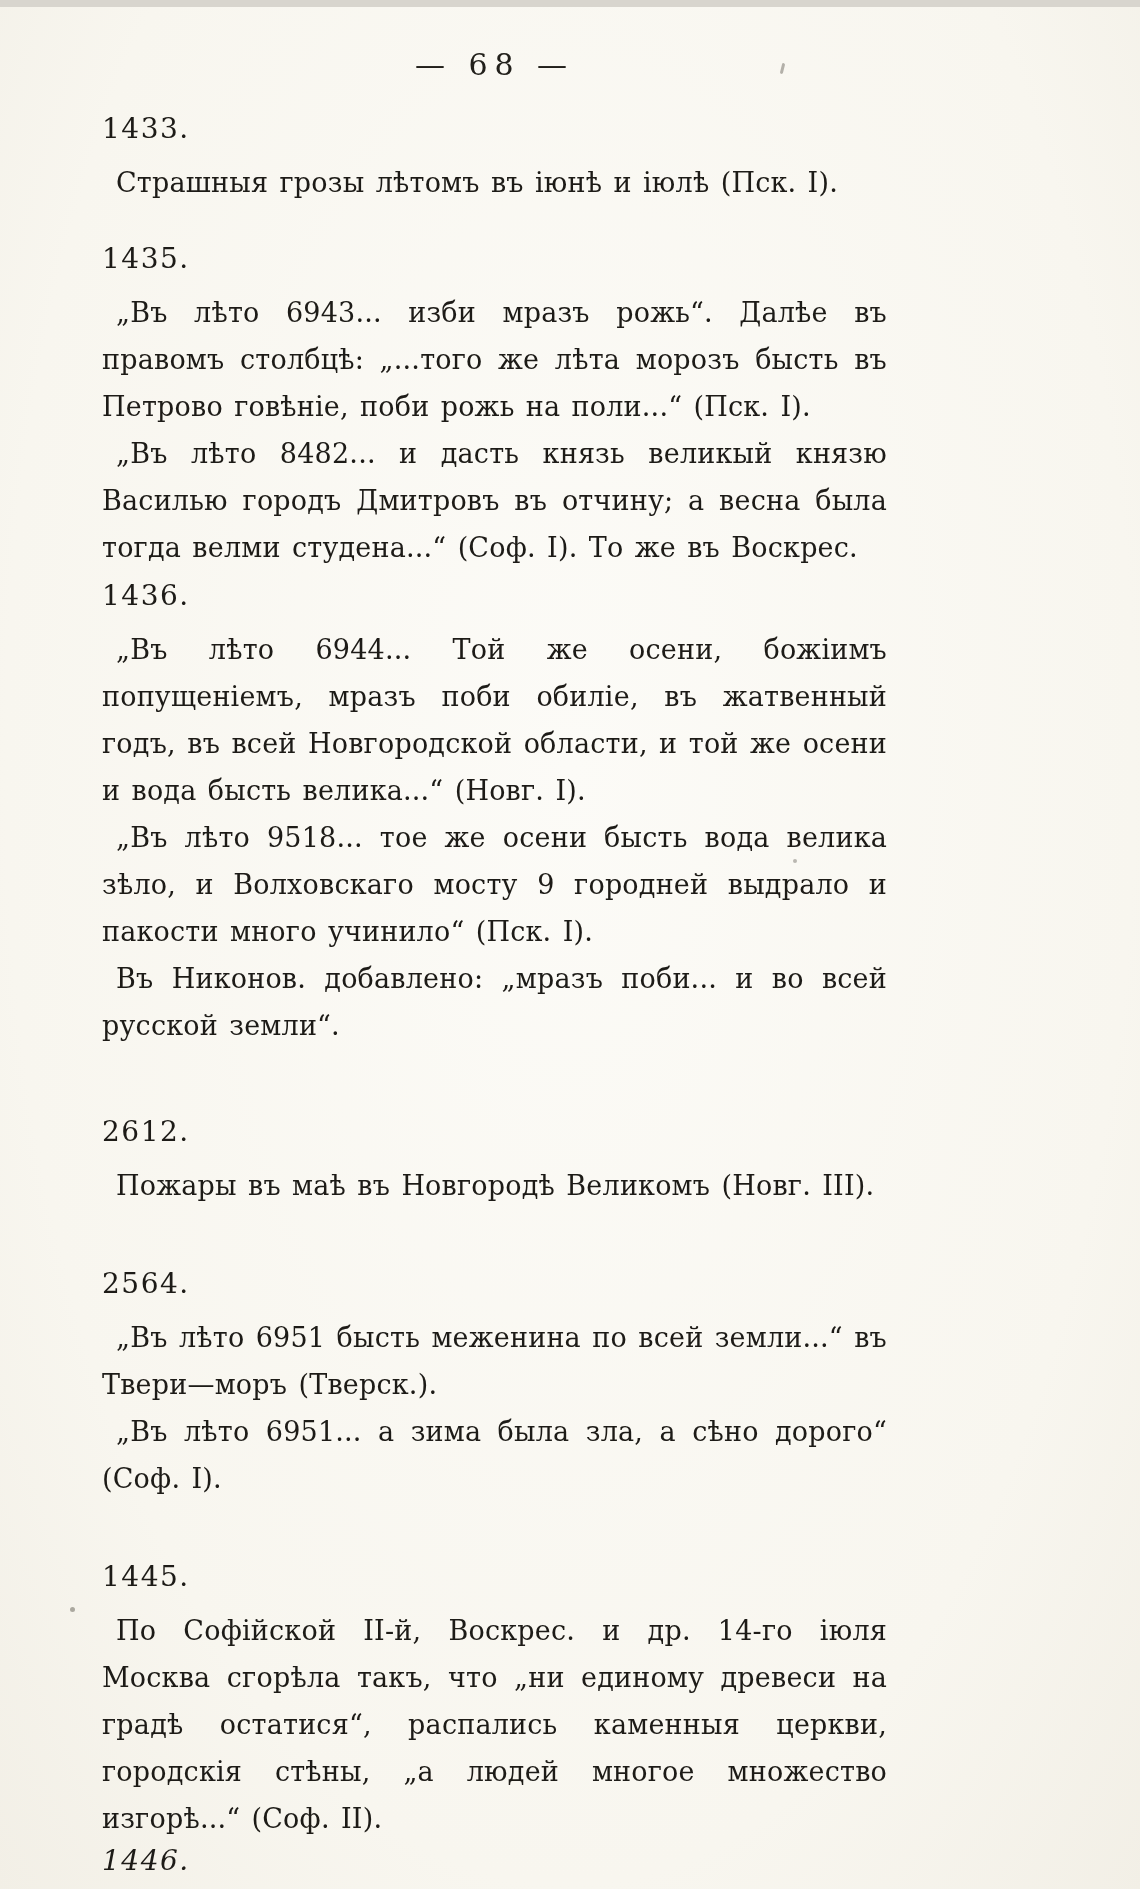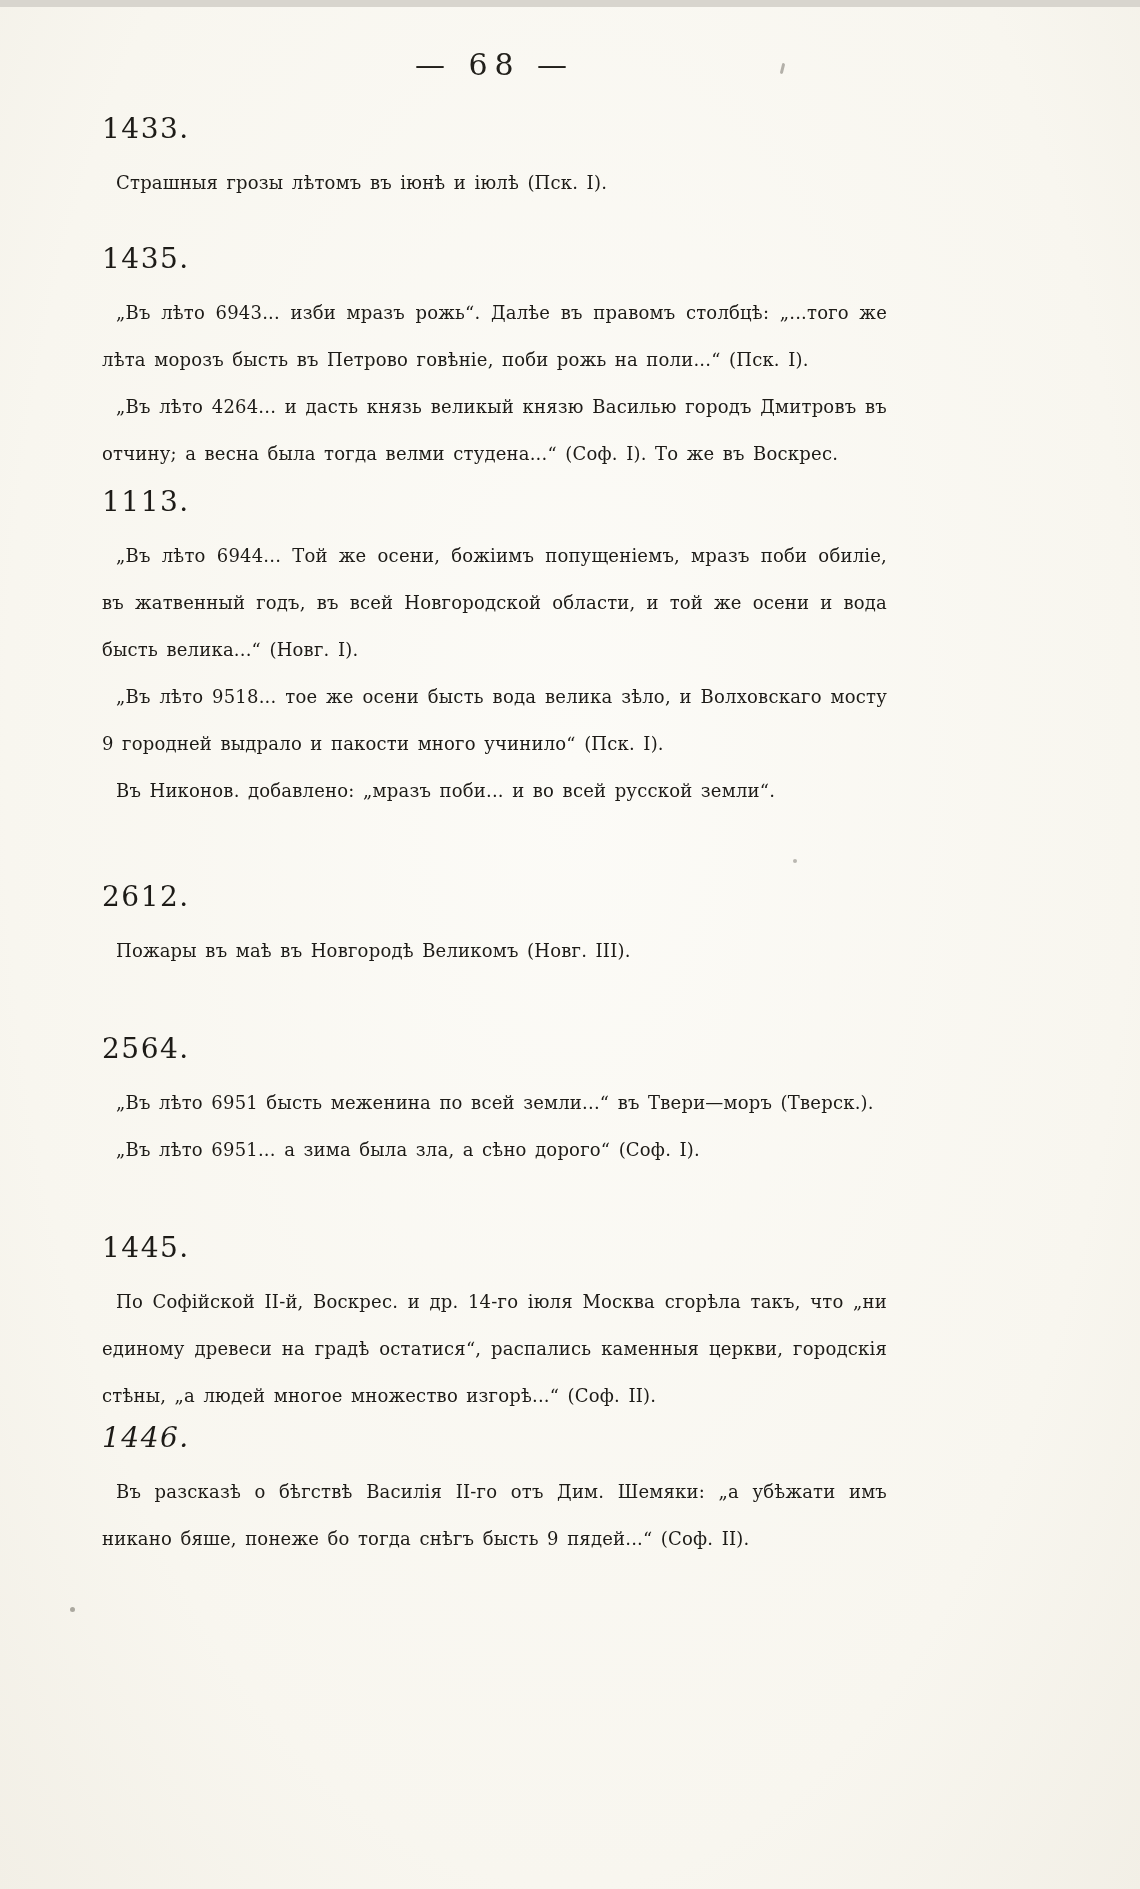--- a/index.html
+++ b/index.html
@@ -36,21 +36,21 @@
     font-weight: normal;
     letter-spacing: 1.5px;
     margin: 36px 0 14px 0;
   }
   .year.mt-xs { margin-top: 2px; font-style: italic; }
   .year.mt-sm { margin-top: 8px; }
   .year.mt-md { margin-top: 30px; }
   .year.mt-lg { margin-top: 58px; }
   .year.mt-xl { margin-top: 66px; }
   .para {
-    font-size: 18px;
+    font-size: 27px;
     line-height: 47px;
     text-align: justify;
     text-indent: 14px;
     word-spacing: 2.5px;
     letter-spacing: 0.2px;
     margin: 0;
   }
   .artifact {
     position: absolute;
     background: #7a766d;
@@ -70,25 +70,25 @@
   <div class="text-block">
 
     <section>
       <h2 class="year mt-md">1433.</h2>
       <p class="para">Страшныя грозы лѣтомъ въ іюнѣ и іюлѣ (Пск. I).</p>
     </section>
 
     <section>
       <h2 class="year">1435.</h2>
       <p class="para">„Въ лѣто 6943... изби мразъ рожь“. Далѣе въ правомъ столбцѣ: „...того же лѣта морозъ бысть въ Петрово говѣніе, поби рожь на поли...“ (Пск. I).</p>
-      <p class="para">„Въ лѣто 4264... и дасть князь великый князю Василью городъ Дмитровъ въ отчину; а весна была тогда велми студена...“ (Соф. I). То же въ Воскрес.</p>
+      <p class="para">„Въ лѣто 8482... и дасть князь великый князю Василью городъ Дмитровъ въ отчину; а весна была тогда велми студена...“ (Соф. I). То же въ Воскрес.</p>
     </section>
 
     <section>
-      <h2 class="year mt-sm">1113.</h2>
+      <h2 class="year mt-sm">1436.</h2>
       <p class="para">„Въ лѣто 6944... Той же осени, божіимъ попущеніемъ, мразъ поби обиліе, въ жатвенный годъ, въ всей Новгородской области, и той же осени и вода бысть велика...“ (Новг. I).</p>
       <p class="para">„Въ лѣто 9518... тое же осени бысть вода велика зѣло, и Волховскаго мосту 9 городней выдрало и пакости много учинило“ (Пск. I).</p>
       <p class="para">Въ Никонов. добавлено: „мразъ поби... и во всей русской земли“.</p>
     </section>
 
     <section>
       <h2 class="year mt-xl">2612.</h2>
       <p class="para">Пожары въ маѣ въ Новгородѣ Великомъ (Новг. III).</p>
     </section>
 

